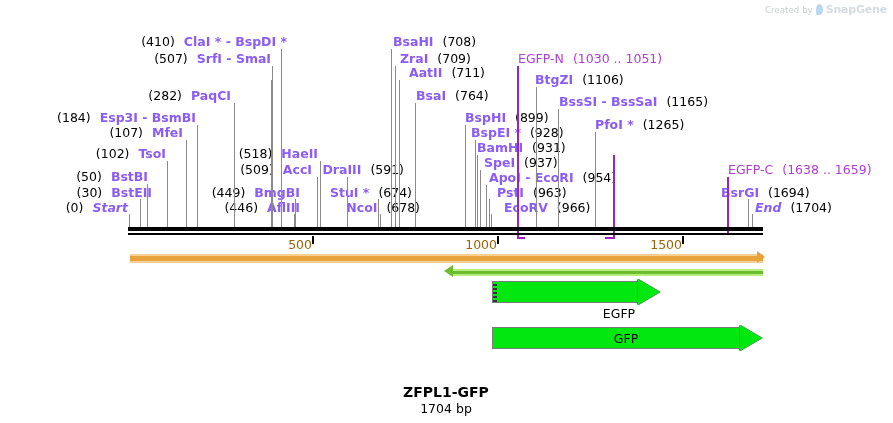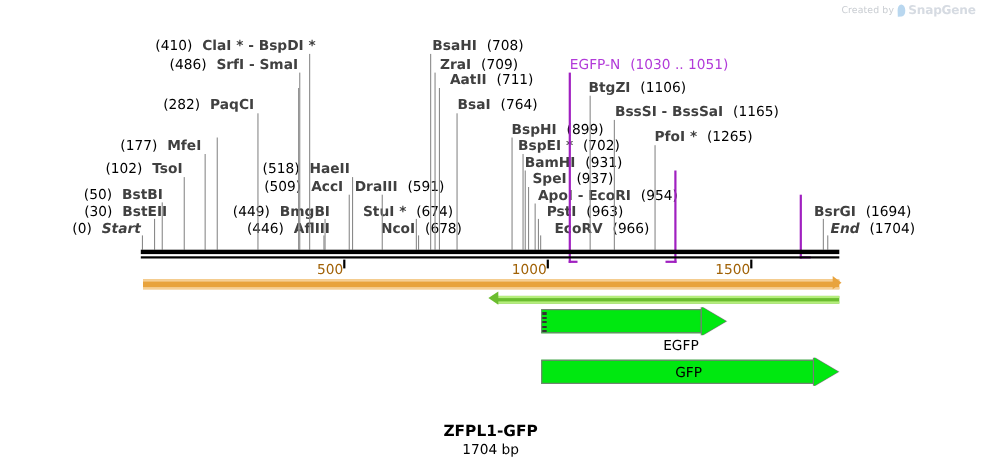--- a/index.html
+++ b/index.html
@@ -52,21 +52,21 @@
     font-size: 12.5px;
     line-height: 13px;
     transform: translate(-100%, -50%);
   }
   .lbl .pos {
     font-weight: normal;
     color: #000;
   }
   .lbl .nm {
     font-weight: bold;
-    color: #404040;
+    color: #8b5cf6;
   }
   .lbl .nm.ital { font-style: italic; }
   
   .lbl.post { transform: translate(0, -50%); }
 
   .lbl.primer .nm, .lbl.primer .pos { color: #b23bd9; font-weight: normal; }
   .lbl.primer { font-size: 12.5px; }
 
   
   .leader {
@@ -226,29 +226,33 @@
     <span class="wm-created">Created by</span>
     <span class="wm-leaf"></span>
     <span class="wm-brand">SnapGene</span>
   </div>
 
   <div class="lbl" style="left:287px; top:41px;">
     <span class="pos" style="margin-right: 5px;">(410)</span>
     <span class="nm">ClaI * - BspDI *</span>
   </div>
   <div class="lbl" style="left:271px; top:58px;">
-    <span class="pos" style="margin-right: 5px;">(486)</span>
+    <span class="pos" style="margin-right: 5px;">(507)</span>
     <span class="nm">SrfI - SmaI</span>
   </div>
   <div class="lbl" style="left:231px; top:95px;">
     <span class="pos" style="margin-right: 5px;">(282)</span>
     <span class="nm">PaqCI</span>
   </div>
+  <div class="lbl" style="left:196px; top:117px;">
+    <span class="pos" style="margin-right: 5px;">(184)</span>
+    <span class="nm">Esp3I - BsmBI</span>
+  </div>
   <div class="lbl" style="left:183px; top:132px;">
-    <span class="pos" style="margin-right: 5px;">(177)</span>
+    <span class="pos" style="margin-right: 5px;">(107)</span>
     <span class="nm">MfeI</span>
   </div>
   <div class="lbl" style="left:166px; top:153px;">
     <span class="pos" style="margin-right: 5px;">(102)</span>
     <span class="nm">TsoI</span>
   </div>
   <div class="lbl" style="left:148px; top:176px;">
     <span class="pos" style="margin-right: 5px;">(50)</span>
     <span class="nm">BstBI</span>
   </div>
@@ -307,21 +311,21 @@
     <span class="nm" style="margin-right: 5px;">BsaI</span>
     <span class="pos">(764)</span>
   </div>
 
   <div class="lbl post" style="left:465px; top:117px;">
     <span class="nm" style="margin-right: 5px;">BspHI</span>
     <span class="pos">(899)</span>
   </div>
   <div class="lbl post" style="left:471px; top:132px;">
     <span class="nm" style="margin-right: 5px;">BspEI *</span>
-    <span class="pos">(702)</span>
+    <span class="pos">(928)</span>
   </div>
   <div class="lbl post" style="left:477px; top:147px;">
     <span class="nm" style="margin-right: 5px;">BamHI</span>
     <span class="pos">(931)</span>
   </div>
   <div class="lbl post" style="left:484px; top:162px;">
     <span class="nm" style="margin-right: 5px;">SpeI</span>
     <span class="pos">(937)</span>
   </div>
   <div class="lbl post" style="left:489px; top:177px;">
@@ -342,32 +346,36 @@
     <span class="pos">(1106)</span>
   </div>
   <div class="lbl post" style="left:559px; top:101px;">
     <span class="nm" style="margin-right: 5px;">BssSI - BssSaI</span>
     <span class="pos">(1165)</span>
   </div>
   <div class="lbl post" style="left:595px; top:124px;">
     <span class="nm" style="margin-right: 5px;">PfoI *</span>
     <span class="pos">(1265)</span>
   </div>
-  <div class="lbl post" style="left:740px; top:192px;">
+  <div class="lbl post" style="left:721px; top:192px;">
     <span class="nm" style="margin-right: 5px;">BsrGI</span>
     <span class="pos">(1694)</span>
   </div>
   <div class="lbl post" style="left:755px; top:207px;">
     <span class="nm ital" style="margin-right: 5px;">End</span>
     <span class="pos">(1704)</span>
   </div>
 
   <div class="lbl post primer" style="left:518px; top:58px;">
     <span class="nm" style="margin-right: 5px;">EGFP-N</span>
     <span class="pos">(1030 .. 1051)</span>
+  </div>
+  <div class="lbl post primer" style="left:728px; top:169px;">
+    <span class="nm" style="margin-right: 5px;">EGFP-C</span>
+    <span class="pos">(1638 .. 1659)</span>
   </div>
 
   <div class="leader" style="left:129px; top:214px; height:13px;"></div>
   <div class="leader" style="left:140px; top:199px; height:28px;"></div>
   <div class="leader" style="left:147px; top:184px; height:43px;"></div>
   <div class="leader" style="left:167px; top:161px; height:66px;"></div>
   <div class="leader" style="left:186px; top:140px; height:87px;"></div>
   <div class="leader" style="left:197px; top:125px; height:102px;"></div>
   <div class="leader" style="left:234px; top:103px; height:124px;"></div>
   <div class="leader" style="left:271px; top:80px; height:147px;"></div>

